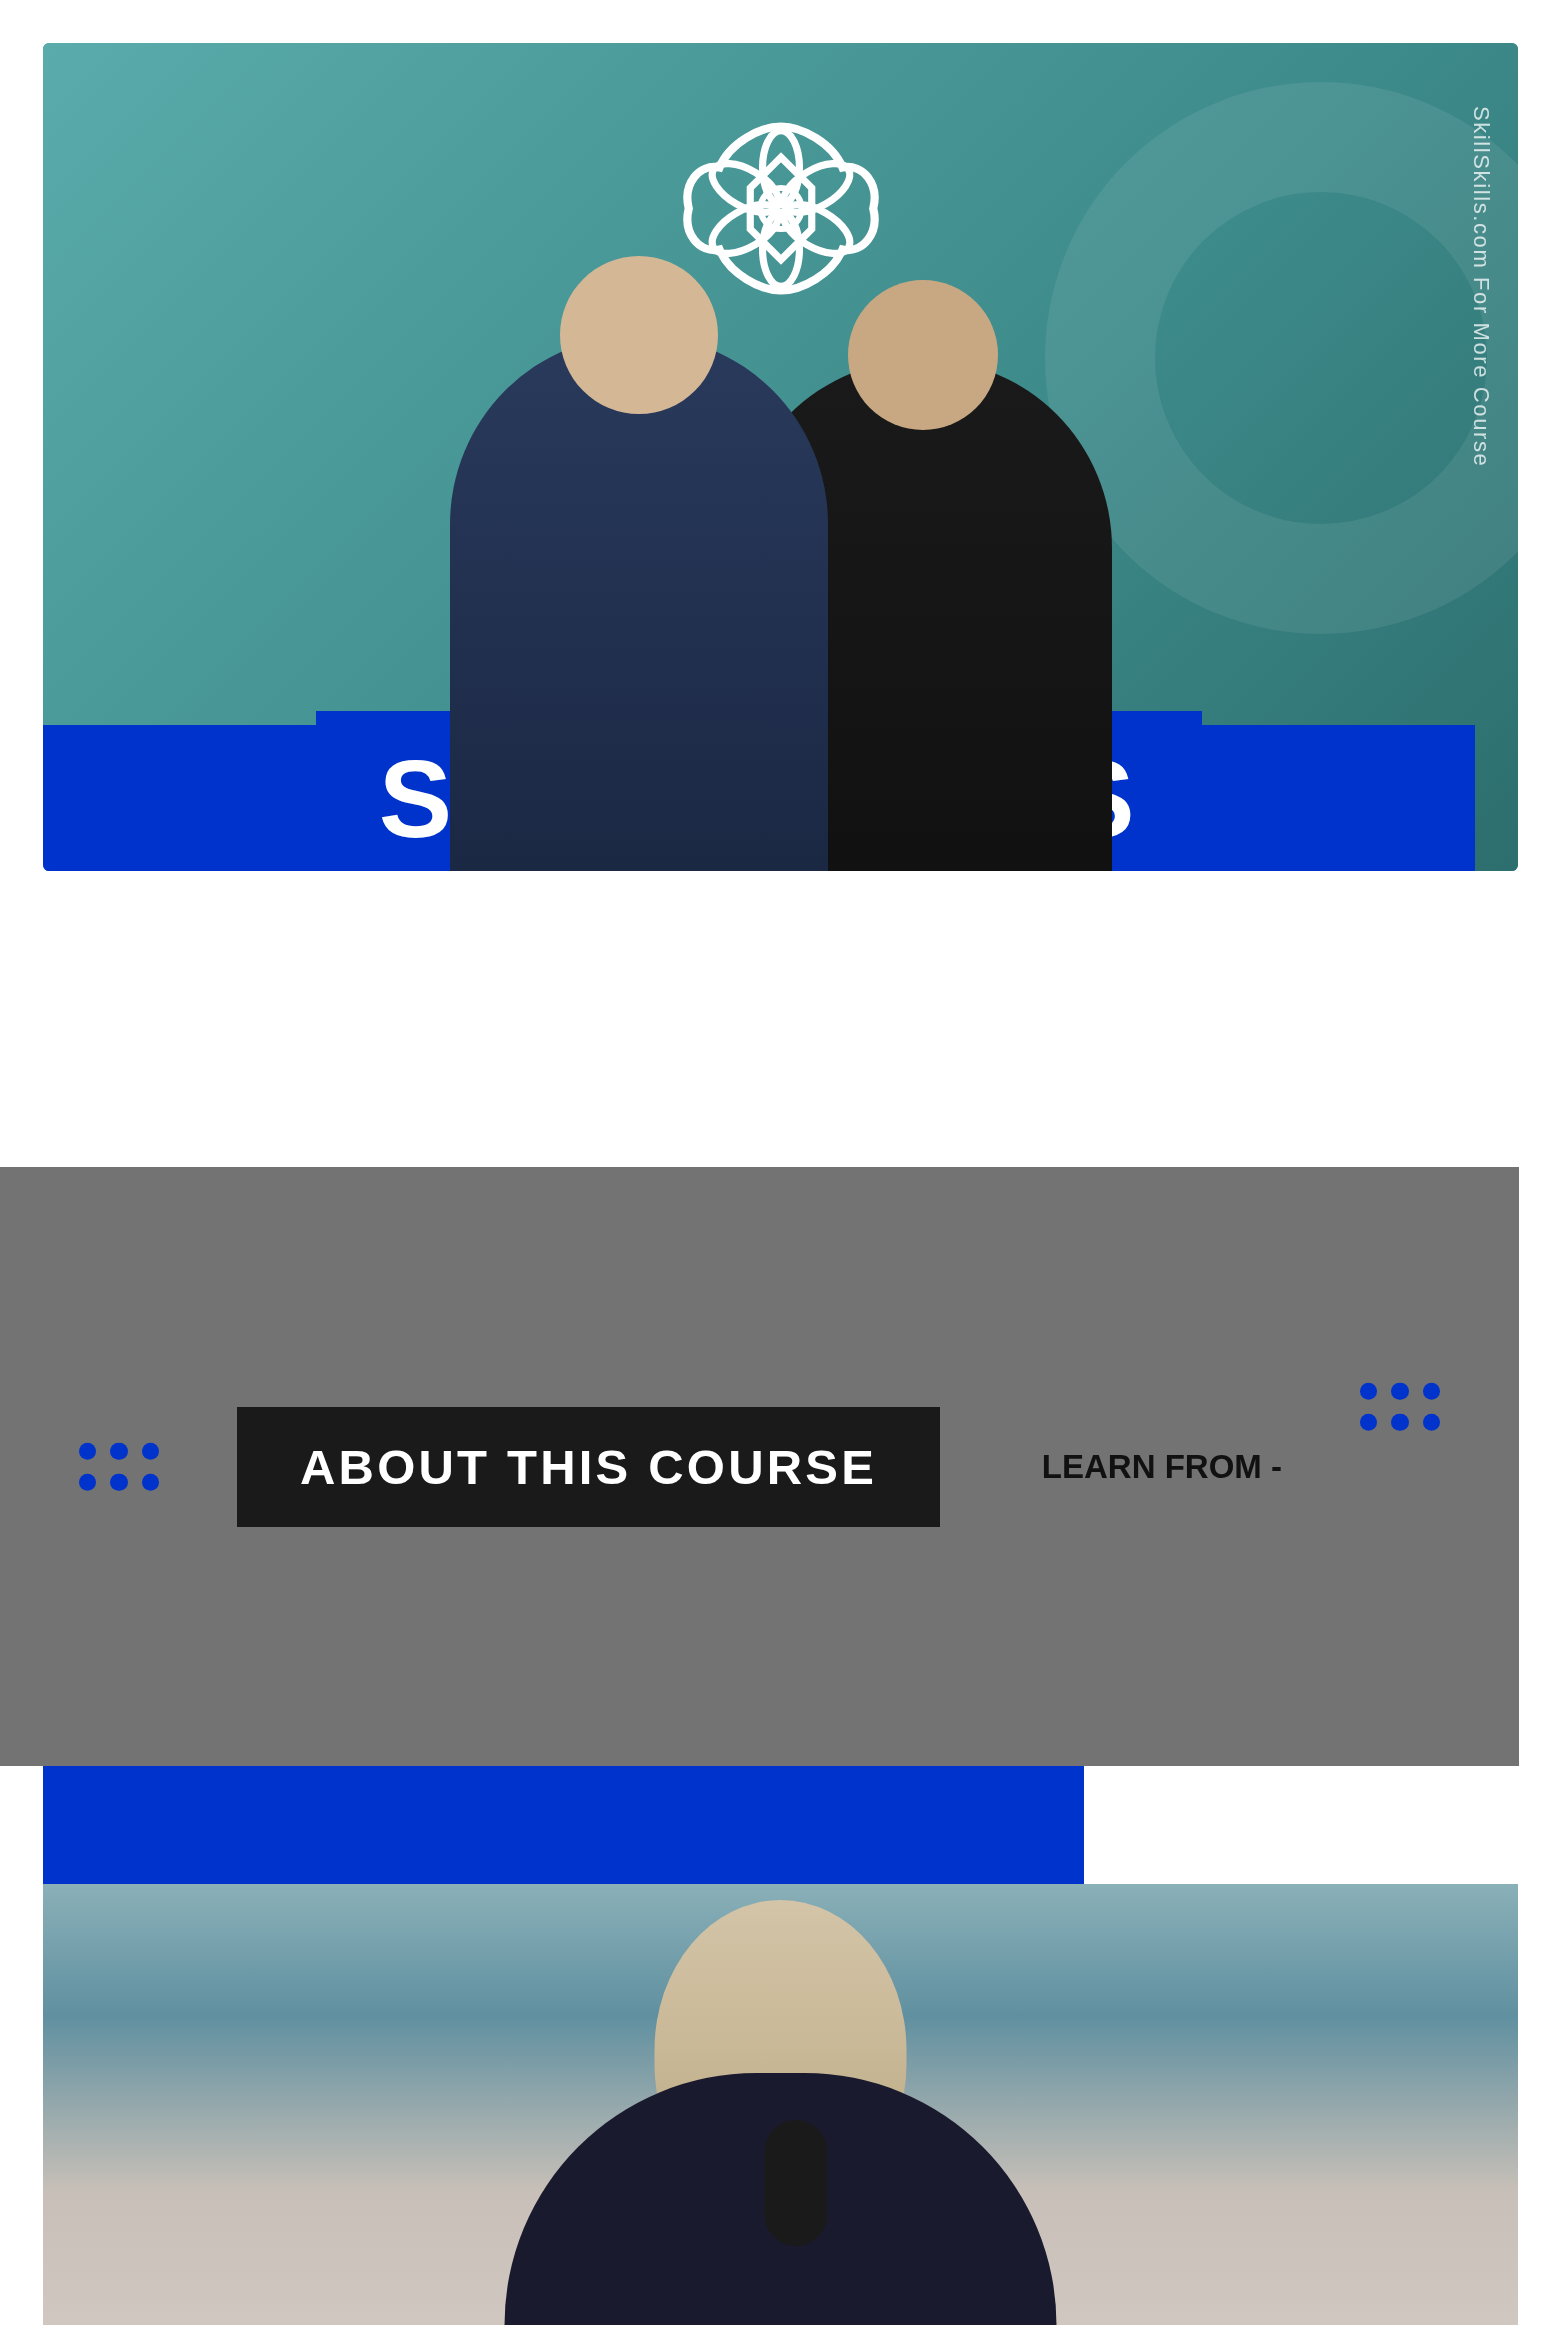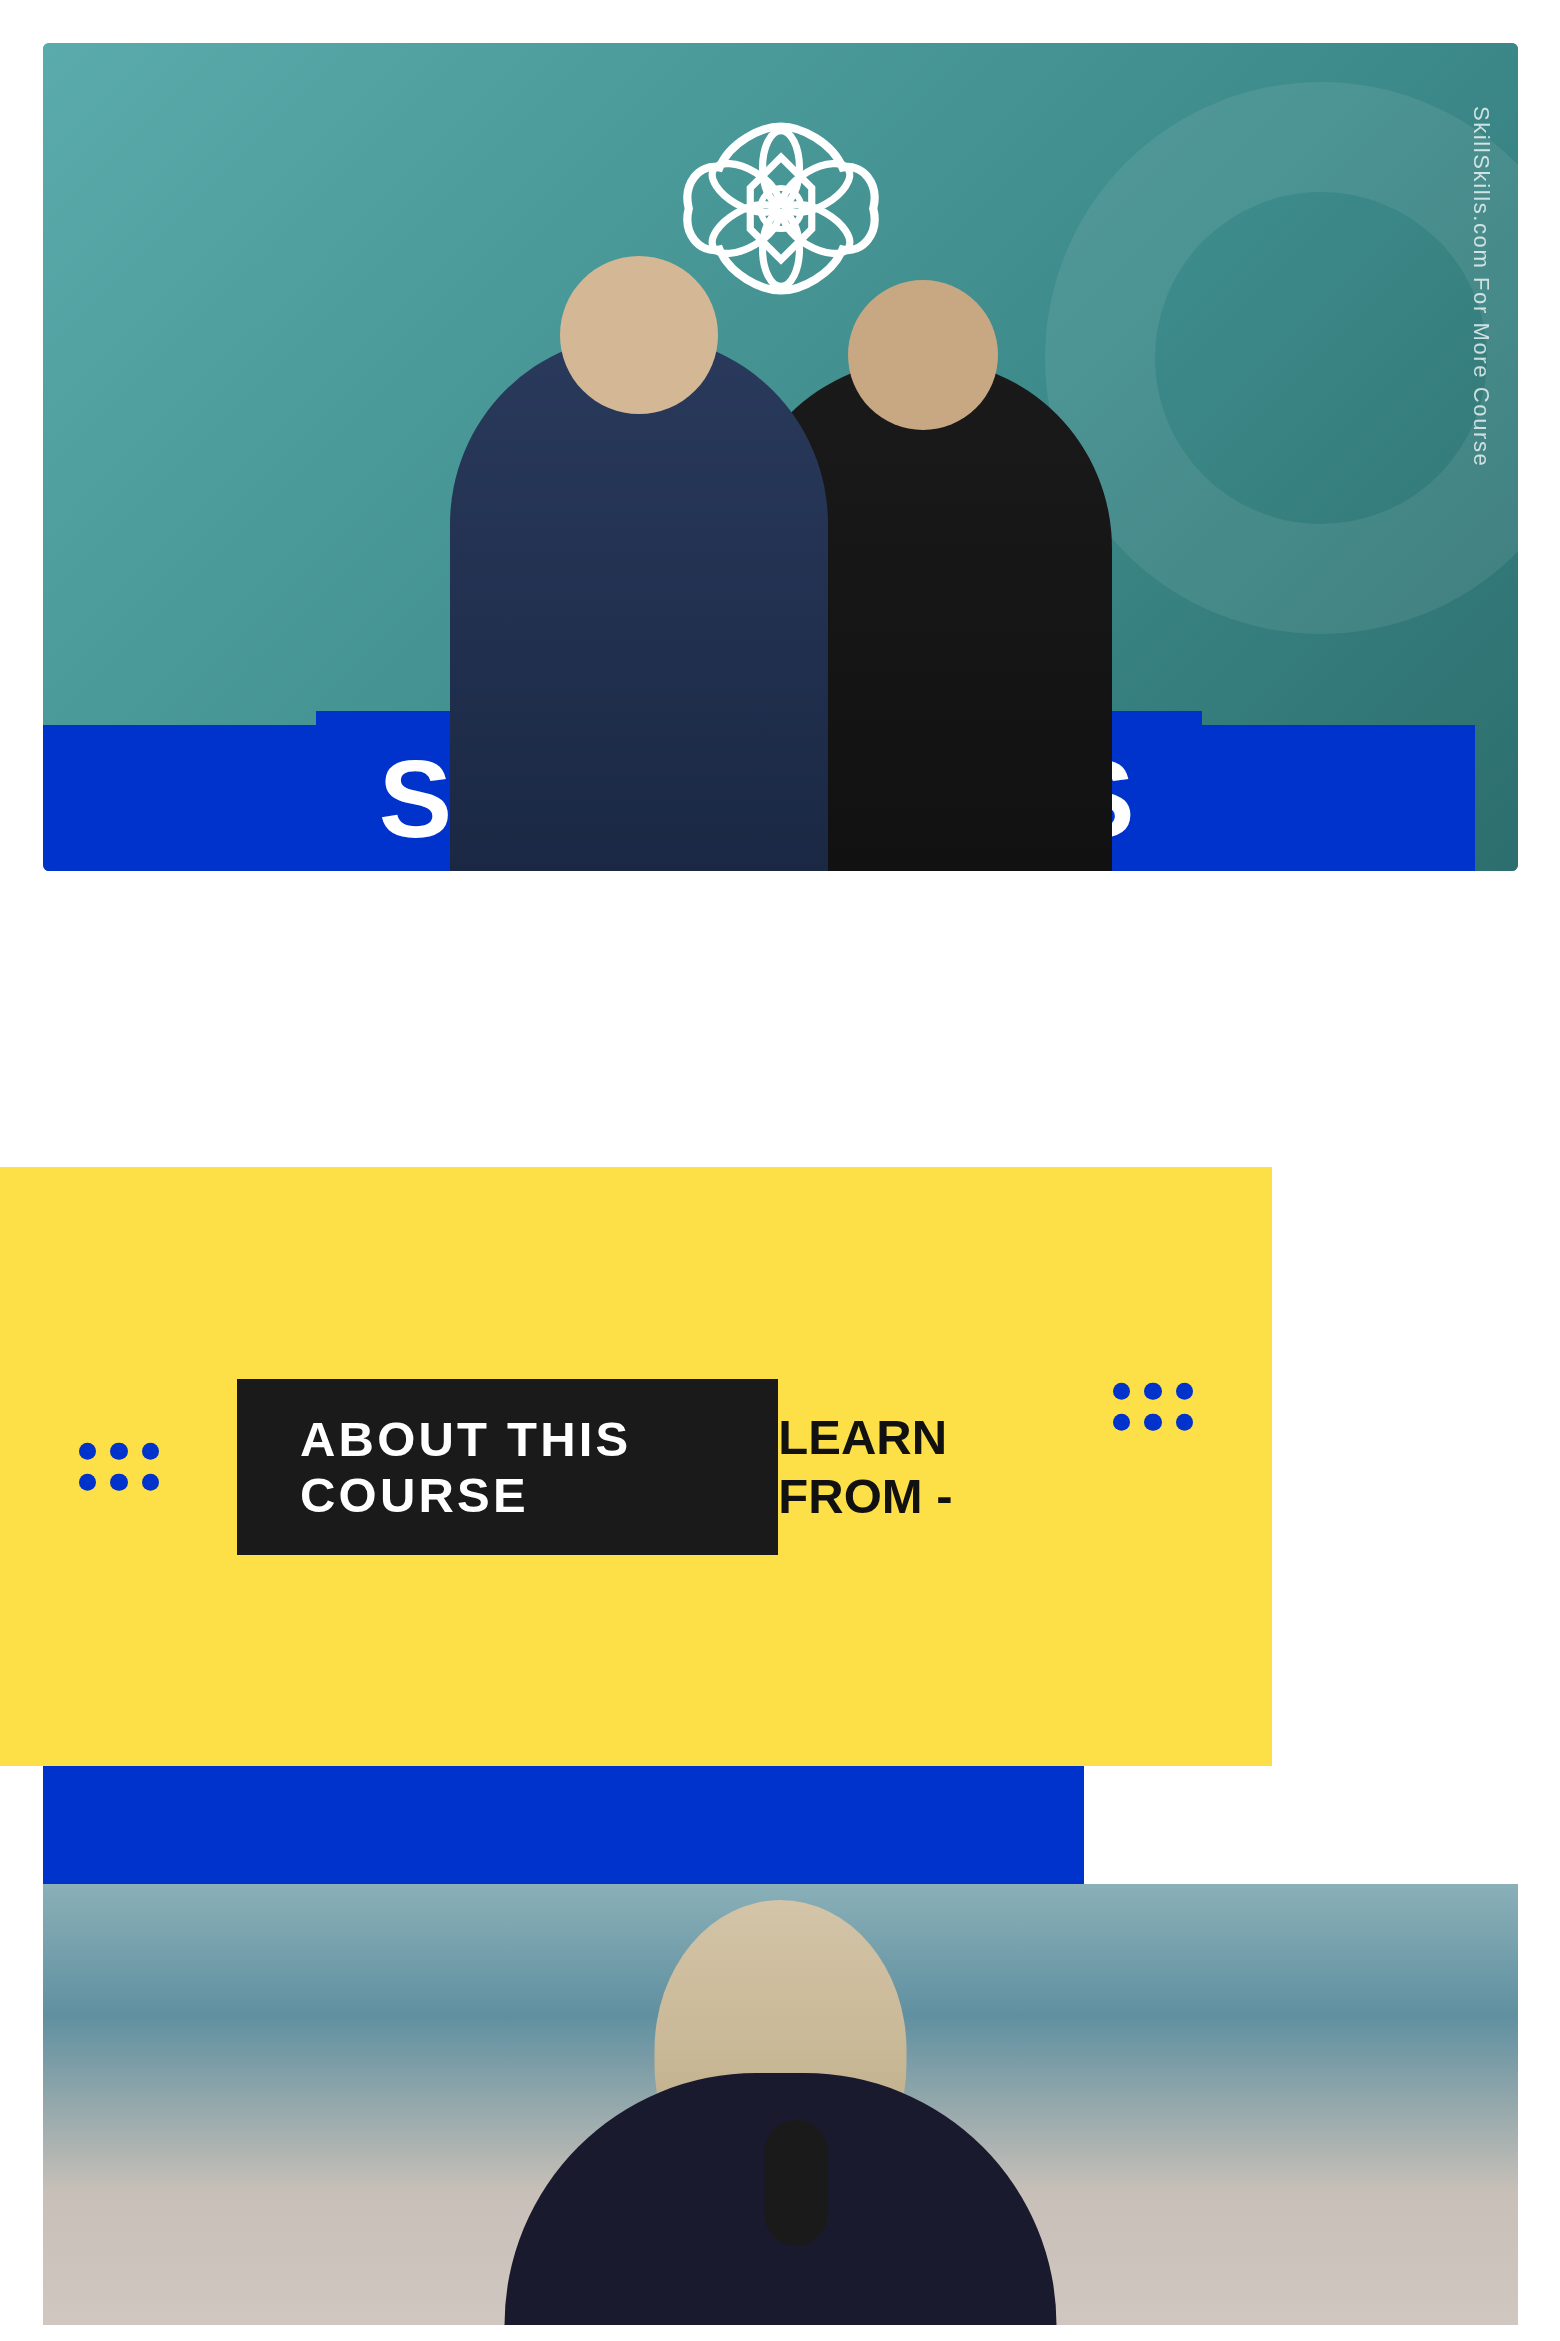--- a/index.html
+++ b/index.html
@@ -156,23 +156,23 @@
     .brand-title {
       color: #ffffff;
       font-size: 110px;
       font-weight: 900;
       letter-spacing: 4.7px;
       text-transform: uppercase;
     }
 
     
     .middle-section {
-      width: 1272px;
+      width: 1519px;
       height: 599px;
-      background: #fde047;
+      background: #737373;
       position: relative;
       display: flex;
       align-items: center;
       padding: 0 79px;
     }
 
     
     .dot-grid {
       display: grid;
       grid-template-columns: repeat(3, 1fr);
@@ -220,21 +220,21 @@
     .about-badge-text {
       color: #ffffff;
       font-size: 49px;
       font-weight: 800;
       letter-spacing: 3.2px;
       text-transform: uppercase;
     }
 
     .learn-from-text {
       color: #111111;
-      font-size: 49px;
+      font-size: 33px;
       font-weight: 700;
       text-transform: uppercase;
       line-height: 1.2;
       text-align: left;
     }
 
     
     .video-section {
       width: 1561px;
       height: 575px;

